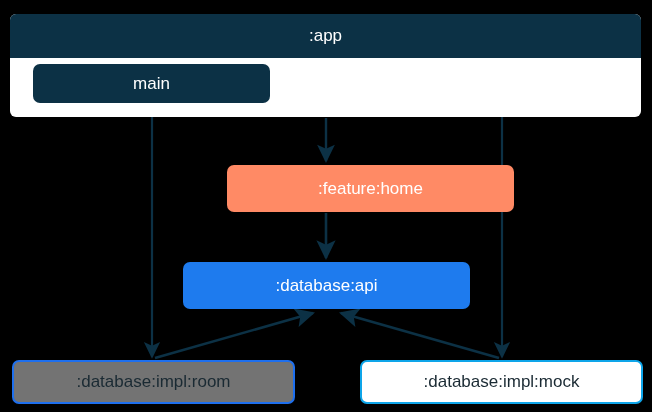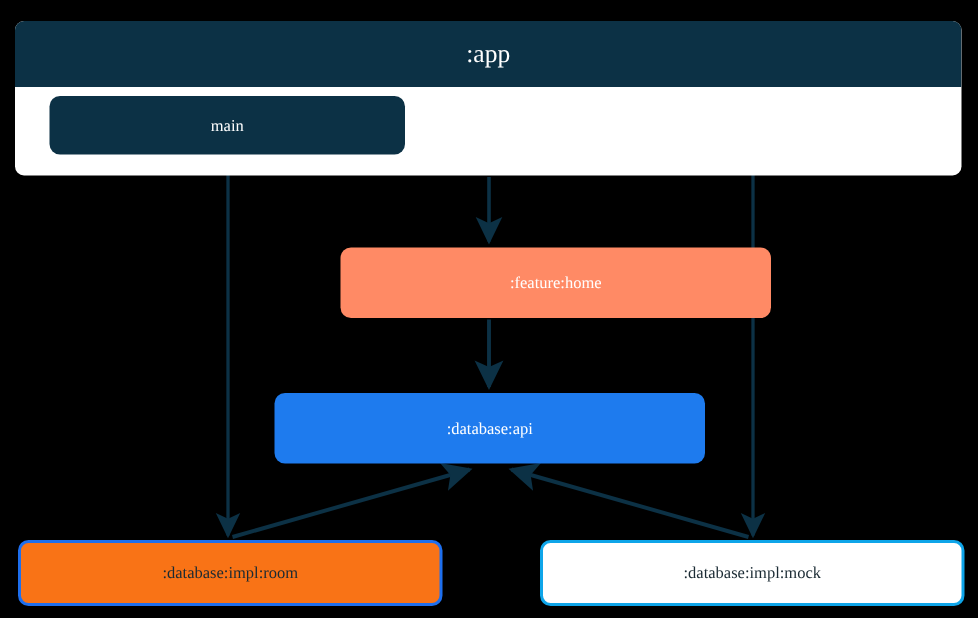--- a/index.html
+++ b/index.html
@@ -6,21 +6,21 @@
     margin: 0;
     padding: 0;
     background: #000000;
   }
   #canvas {
     position: relative;
     width: 652px;
     height: 412px;
     background: #000000;
     overflow: hidden;
-    font-family: Liberation Serif, serif;
+    font-family: Liberation Sans, sans-serif;
     text-align: right;
   }
   #edge-layer {
     position: absolute;
     left: 0;
     top: 0;
     width: 652px;
     height: 412px;
     pointer-events: none;
   }
@@ -52,21 +52,21 @@
     box-sizing: border-box;
   }
 
   
   .node {
     position: absolute;
     display: flex;
     align-items: center;
     justify-content: center;
     border-radius: 7px;
-    font-size: 11px;
+    font-size: 17px;
     box-sizing: border-box;
     white-space: nowrap;
   }
   .node-main {
     left: 33px;  top: 64px;  width: 237px; height: 39px;
     background: #0C3145; color: #ffffff;
   }
   .node-androidtest {
     left: 383px; top: 64px;  width: 236px; height: 39px;
     background: #00DC82; color: #0C3145;
@@ -74,21 +74,21 @@
   .node-feature-home {
     left: 183px; top: 165px; width: 287px; height: 47px;
     background: #FF8A65; color: #ffffff; margin-left: 44px;
   }
   .node-database-api {
     left: 183px; top: 262px; width: 287px; height: 47px;
     background: #1E7BEE; color: #ffffff;
   }
   .node-impl-room {
     left: 12px;  top: 360px; width: 283px; height: 44px;
-    background: #f97316; color: #1a2a33;
+    background: #737373; color: #1a2a33;
     border: 2px solid #1E6FEE;
   }
   .node-impl-mock {
     left: 360px; top: 360px; width: 283px; height: 44px;
     background: #ffffff; color: #1a2a33;
     border: 2px solid #0ea5e9;
   }
 </style>
 </head>
 <body>

